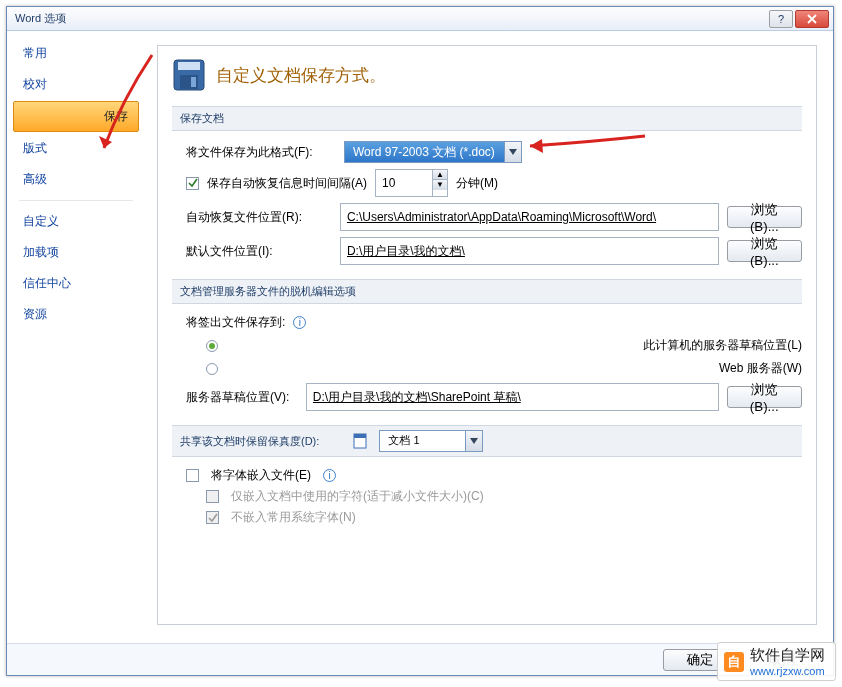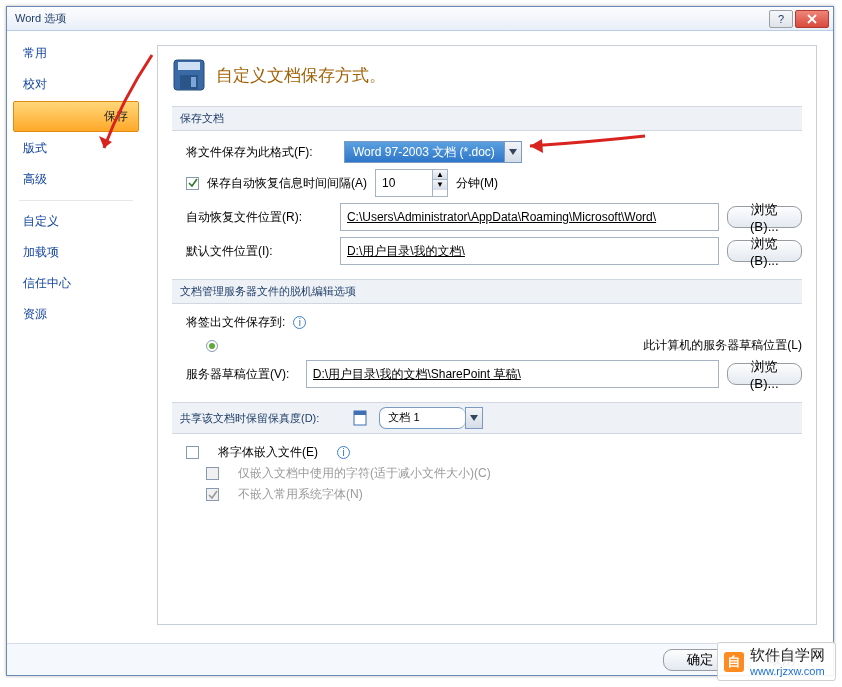--- a/index.html
+++ b/index.html
@@ -120,49 +120,49 @@
   min-width: 160px;
   background: linear-gradient(#5aa0e0,#2e76c9);
   color: #fff;
 }
 .dropdown .darrow {
   width: 18px;
   border: 1px solid #7b9ac0;
   background: linear-gradient(#f3f5f8,#d6dde8);
   display:flex; align-items:center; justify-content:center;
 }
-.dropdown.plain .dval { background:#fff; color:#000;border-radius:7px; }
+.dropdown.plain .dval { background:#fff; color:#000; }
 .dropdown.plain .dval { min-width: 86px; }
 .input-text {
   border: 1px solid #a6b3c3;
   height: 22px;
   padding: 13px 6px;
   font-size: 12px;
   background: #fff;
 }
 .numbox { width:58px; }
 .numwrap { display:flex; }
 .spinner {
   display:flex; flex-direction:column;
   border:1px solid #a6b3c3; border-left:none;
 }
 .spinner div { width:14px; height:10px; font-size:8px; text-align:center; line-height:9px; background:linear-gradient(#f3f5f8,#d6dde8);}
 .spinner div:first-child { border-bottom:1px solid #a6b3c3;}
 .btn {
   height: 22px;
   padding: 0 10px;
   border: 1px solid #989da3;
-  border-radius: 9px;
+  border-radius: 3px;
   background: linear-gradient(#fdfdfe,#e4e9f0);
   cursor: pointer;
   display:inline-flex; align-items:center;
 }
 .path-input { width: 394px; text-decoration: underline; }
 .path-input.wide { width: 428px; }
-.checkbox-row { display:flex; align-items:center; gap:19px; margin:4px 0 4px 14px;}
+.checkbox-row { display:flex; align-items:center; gap:12px; margin:4px 0 4px 14px;}
 .checkbox-row.disabled { color:#9a9a9a; }
 .checkbox-row.disabled .cbx { background:#f0f0f0; }
 .cbx { width:13px; height:13px; border:1px solid #8a9aae; display:inline-flex; align-items:center; justify-content:center; font-size:10px;}
 .radio { width:12px; height:12px; border:1px solid #8a9aae; border-radius:50%; display:inline-flex; align-items:center; justify-content:center;}
 .radio .dot { width:6px; height:6px; background:#5faa3c; border-radius:50%;}
 .info-icon { width:13px; height:13px; border-radius:50%; border:1px solid #3d7fcf; color:#2e6fbe; font-size:10px; display:inline-flex; align-items:center; justify-content:center;}
 .footer {
   position: absolute;
   left: 0; right: 0; bottom: 0;
   height: 32px;
@@ -291,20 +291,24 @@
 
         <div class="row" style="margin-left:14px;">
           <span>将签出文件保存到:</span>
           <span class="info-icon">i</span>
         </div>
         <div class="row indent">
           <span class="radio">
               <span class="dot"></span>
             </span>
           <span>此计算机的服务器草稿位置(L)</span>
+        </div>
+        <div class="row indent">
+          <span class="radio"></span>
+          <span>Web 服务器(W)</span>
         </div>
         <div class="row">
           <span class="label" style="width:116px">服务器草稿位置(V):</span>
           <input class="input-text path-input wide" value="D:\用户目录\我的文档\SharePoint 草稿\" style="">
           <button class="btn">浏览(B)...</button>
         </div>
 
         <div class="section-bar" style="display:flex;align-items:center;gap:10px;">
           <span>共享该文档时保留保真度(D):</span>
           <span style="flex:0 0 12px"></span>

